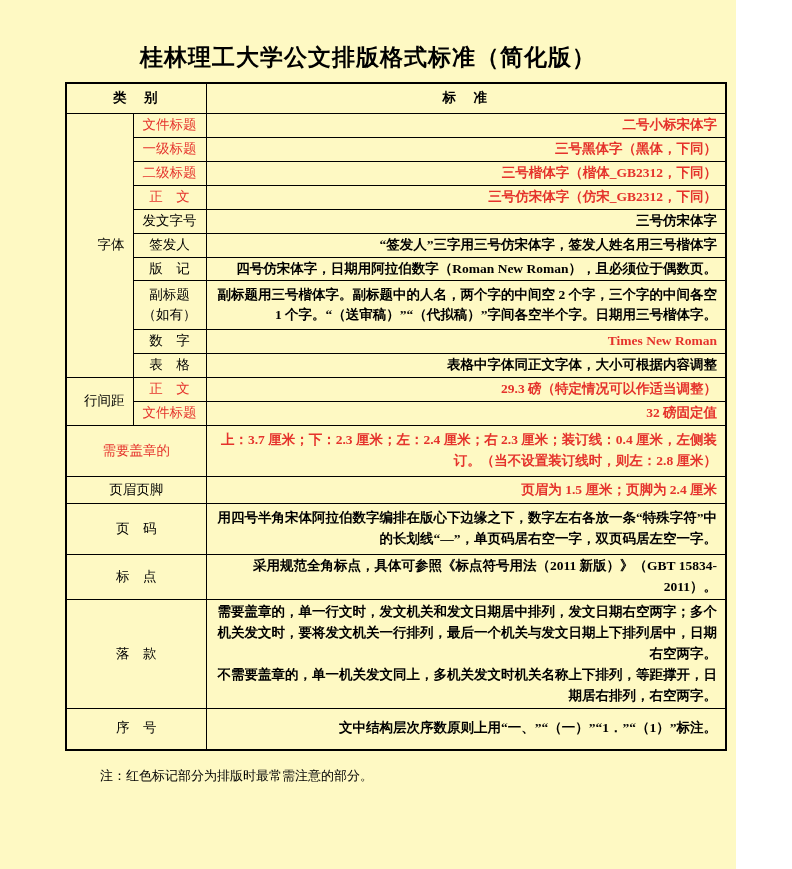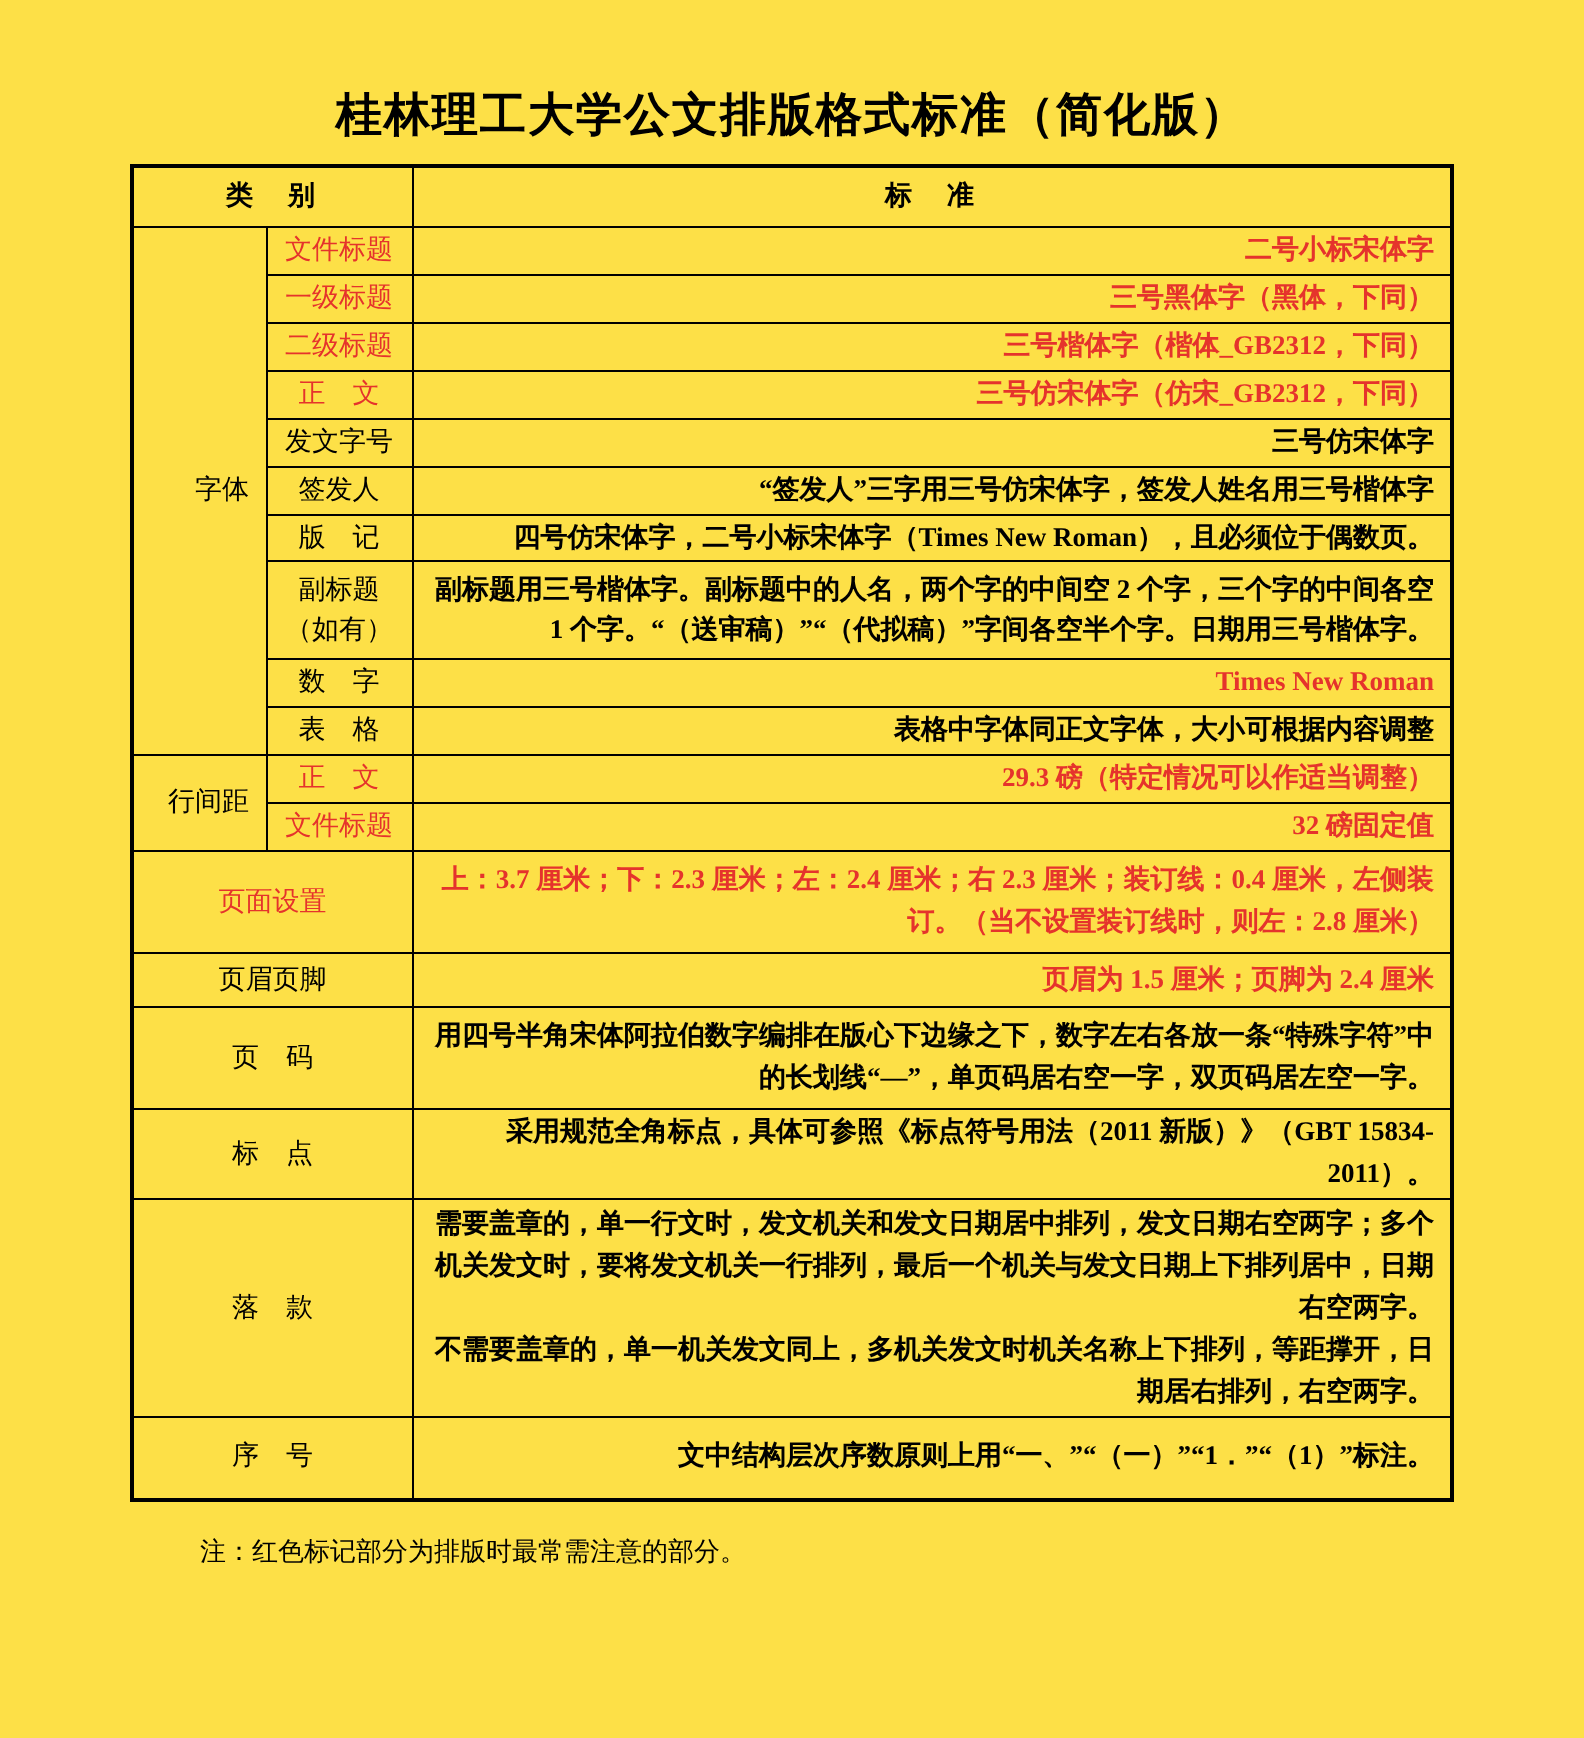--- a/index.html
+++ b/index.html
@@ -1,19 +1,19 @@
 <!DOCTYPE html>
 <html style="--accent-red: #e5332c;"><head>
 <meta charset="utf-8">
 <style>
   html,body{margin:0;padding:0;background:#ffffff;}
   .page{
     position:relative;
-    width:792px;height:869px;
-    background:#fde047;
+    width:736px;height:869px;
+    background:#fef9c3;
     font-family:"Liberation Serif","DejaVu Serif",serif;
     color:#000;
     overflow:hidden;
   }
   .title{
     margin-top:42px;
     text-align:center;
     font-size:23px;
     font-weight:bold;
     letter-spacing:1px;
@@ -113,21 +113,21 @@
     <tr class="h26">
       <td class="lbl">发文字号</td>
       <td class="val">三号仿宋体字</td>
     </tr>
     <tr class="h26">
       <td class="lbl">签发人</td>
       <td class="val">“签发人”三字用三号仿宋体字，签发人姓名用三号楷体字</td>
     </tr>
     <tr class="h26">
       <td class="lbl">版　记</td>
-      <td class="val">四号仿宋体字，二号小标宋体字（Times New Roman），且必须位于偶数页。</td>
+      <td class="val">四号仿宋体字，日期用阿拉伯数字（Roman New Roman），且必须位于偶数页。</td>
     </tr>
     <tr class="h52">
       <td class="lbl">副标题（如有）</td>
       <td class="val">副标题用三号楷体字。副标题中的人名，两个字的中间空 2 个字，三个字的中间各空 1 个字。“（送审稿）”“（代拟稿）”字间各空半个字。日期用三号楷体字。</td>
     </tr>
     <tr class="h26">
       <td class="lbl">数　字</td>
       <td class="val red">Times New Roman</td>
     </tr>
     <tr class="h26">
@@ -139,21 +139,21 @@
       <td class="grp" rowspan="2">行间距</td>
       <td class="lbl red">正　文</td>
       <td class="val red">29.3 磅（特定情况可以作适当调整）</td>
     </tr>
     <tr class="h27">
       <td class="lbl red">文件标题</td>
       <td class="val red">32 磅固定值</td>
     </tr>
 
     <tr class="h54">
-      <td class="lbl red" colspan="2">页面设置</td>
+      <td class="lbl red" colspan="2">需要盖章的</td>
       <td class="val red">上：3.7 厘米；下：2.3 厘米；左：2.4 厘米；右 2.3 厘米；装订线：0.4 厘米，左侧装订。（当不设置装订线时，则左：2.8 厘米）</td>
     </tr>
     <tr class="h30">
       <td class="lbl" colspan="2">页眉页脚</td>
       <td class="val red">页眉为 1.5 厘米；页脚为 2.4 厘米</td>
     </tr>
     <tr class="h54">
       <td class="lbl" colspan="2">页　码</td>
       <td class="val">用四号半角宋体阿拉伯数字编排在版心下边缘之下，数字左右各放一条“特殊字符”中的长划线“—”，单页码居右空一字，双页码居左空一字。</td>
     </tr>

